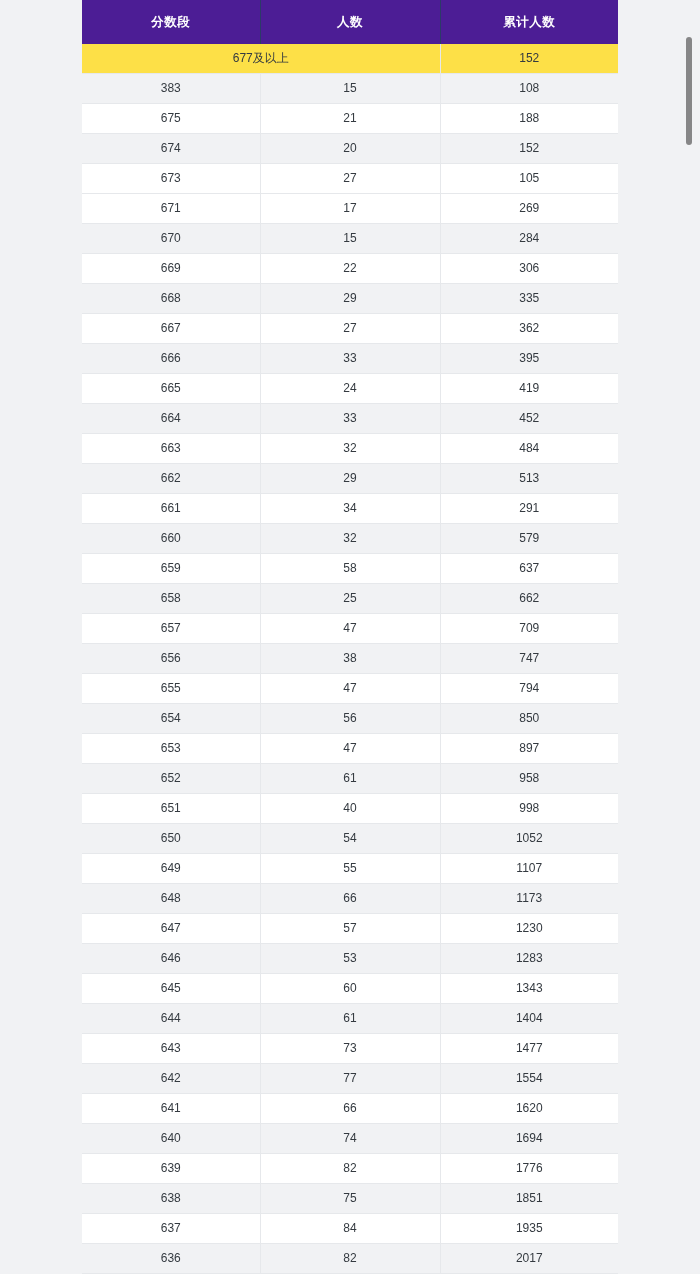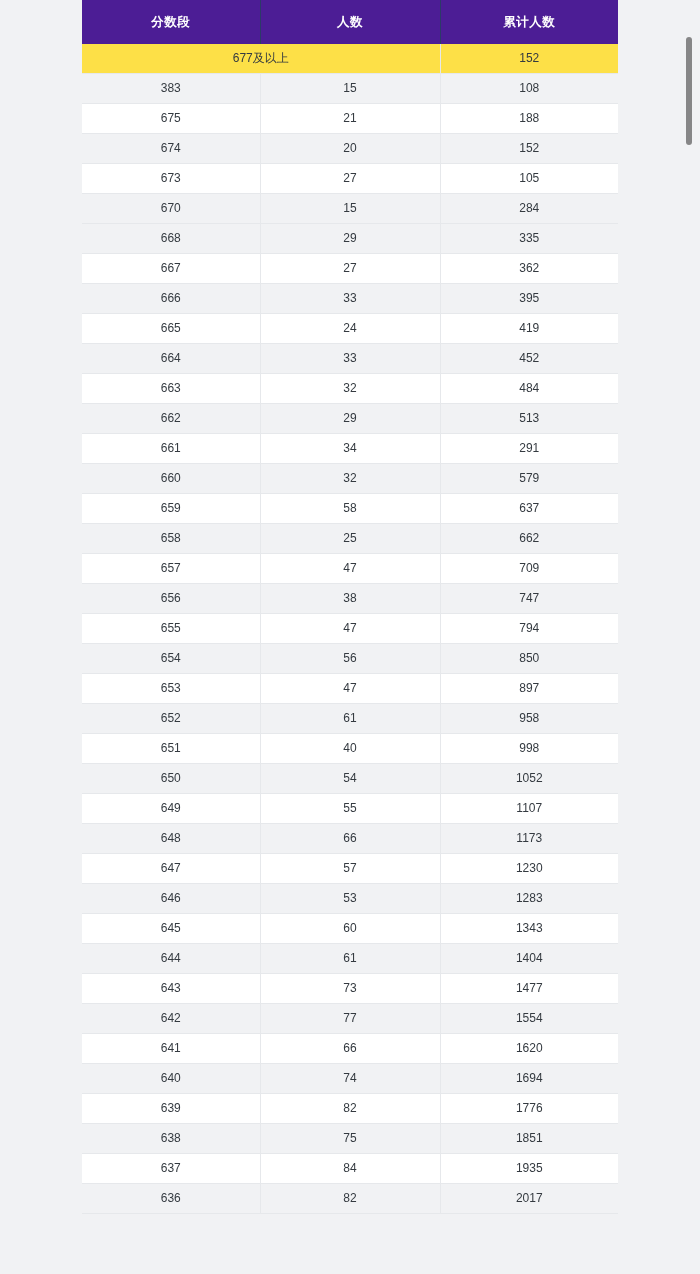--- a/index.html
+++ b/index.html
@@ -130,25 +130,35 @@
           <tr class="row-even">
             <td>674</td>
             <td>20</td>
             <td>152</td>
           </tr>
           <tr class="row-odd">
             <td>673</td>
             <td>27</td>
             <td>105</td>
           </tr>
+          <tr class="row-odd">
+            <td>671</td>
+            <td>17</td>
+            <td>269</td>
+          </tr>
           <tr class="row-even">
             <td>670</td>
             <td>15</td>
             <td>284</td>
           </tr>
+          <tr class="row-odd">
+            <td>669</td>
+            <td>22</td>
+            <td>306</td>
+          </tr>
           <tr class="row-even">
             <td>668</td>
             <td>29</td>
             <td>335</td>
           </tr>
           <tr class="row-odd">
             <td>667</td>
             <td>27</td>
             <td>362</td>
           </tr>

